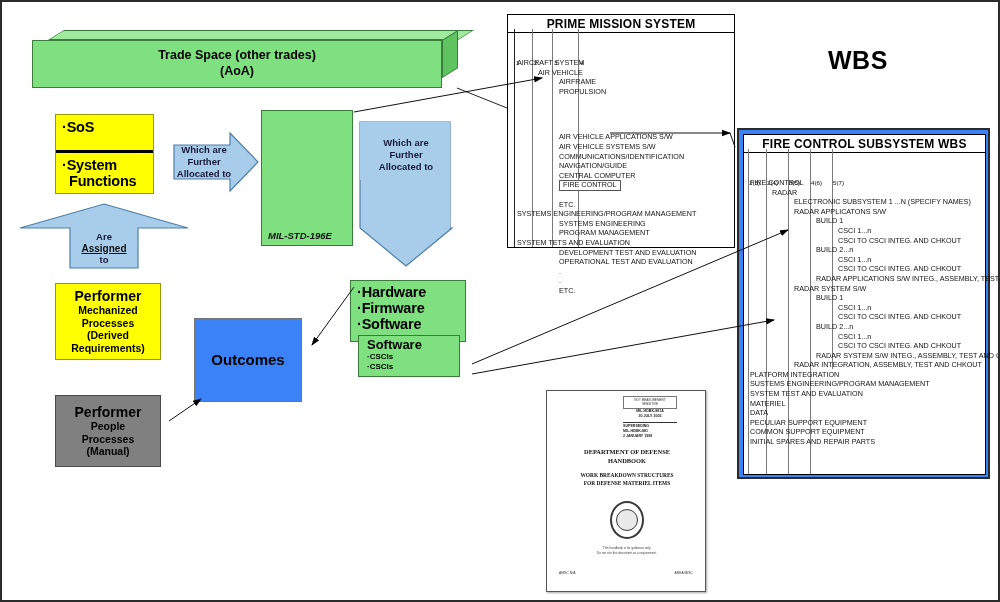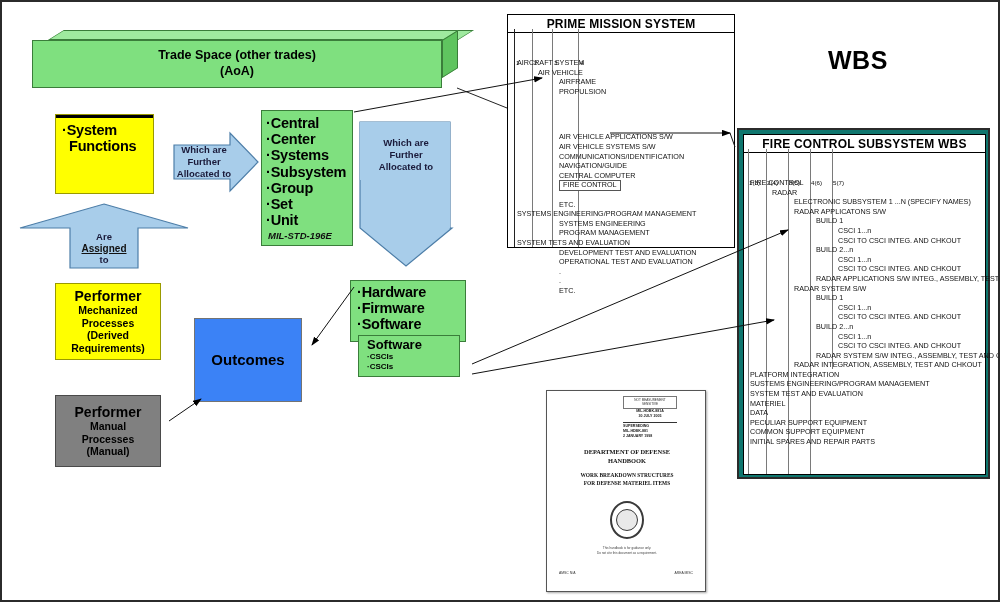--- a/index.html
+++ b/index.html
@@ -34,21 +34,21 @@
 
   .hdr-b{font-weight:bold;font-size:14px;color:#000;text-align:center;line-height:1.1;}
   .sub-s{font-weight:bold;font-size:10.5px;color:#000;text-align:center;line-height:1.18;}
   .arrowtxt{font-weight:bold;font-size:9.5px;color:#1a1a3a;text-align:center;line-height:1.25;}
 
   
   .wbs-title{font-weight:bold;font-size:25px;color:#000;letter-spacing:.5px;}
 
   
   .panel{background:#fff;border:1px solid #000;}
-  .panel-outer{background:#0f766e;border:2px solid #2b2b2b;}
+  .panel-outer{background:#3b82f6;border:2px solid #2b2b2b;}
   .panel-hdr{border-bottom:1px solid #000;text-align:center;font-weight:bold;
              font-size:12px;letter-spacing:.2px;padding:2px 0 1px;color:#000;}
   .wbs-list{position:relative;font-size:7.2px;color:#111;line-height:9.6px;}
   .wbs-row{white-space:nowrap;height:9.6px;}
   .colnum{position:absolute;font-size:6.2px;color:#111;}
   .vline{position:absolute;width:1px;background:#7a7a7a;}
   .vline-dark{position:absolute;width:1px;background:#222;}
 
   
   .doc{background:#ffffff;border:1px solid #555;box-shadow:1px 1px 2px rgba(0,0,0,.35);}
@@ -75,20 +75,23 @@
   <div class="abs" style="left:30px;top:28px;width:426px;height:58px;">
     <div class="abs slab-top" style="left:16px;top:0;width:410px;height:10px;transform:skewX(-58deg);transform-origin:bottom left;"></div>
     <div class="abs slab-side" style="left:410px;top:10px;width:16px;height:38px;transform:skewY(-32deg);transform-origin:top left;"></div>
     <div class="abs slab-face slab-text" style="left:0;top:10px;width:410px;height:48px;">
       <div>Trade Space (other trades)</div>
       <div>(AoA)</div>
     </div>
   </div>
 
   <div class="abs ybox col" style="left:53px;top:112px;width:99px;height:80px;">
+    <div class="yrow" style="height:31px;">
+      <div class="bullet-line">·SoS</div>
+    </div>
     <div class="divider"></div>
     <div class="yrow">
       <div class="bullet-line">·System</div>
       <div class="bullet-line" style="padding-left:7px;">Functions</div>
     </div>
   </div>
 
   <div class="abs" style="left:16px;top:200px;width:172px;height:68px;">
     <svg width="172" height="68" viewBox="0 0 172 68">
       <polygon points="86,2 170,26 120,26 120,66 52,66 52,26 2,26" fill="#A8CDEA" stroke="#4d7ea8" stroke-width="1.2"></polygon>
@@ -103,50 +106,41 @@
   <div class="abs ybox col ctr" style="left:53px;top:281px;width:106px;height:77px;padding:3px 0;">
     <div class="hdr-b">Performer</div>
     <div class="sub-s">Mechanized</div>
     <div class="sub-s">Processes</div>
     <div class="sub-s">(Derived</div>
     <div class="sub-s">Requirements)</div>
   </div>
 
   <div class="abs gbox col ctr" style="left:53px;top:393px;width:106px;height:72px;padding:3px 0;">
     <div class="hdr-b">Performer</div>
-    <div class="sub-s">Manual</div>
+    <div class="sub-s">People</div>
     <div class="sub-s">Processes</div>
     <div class="sub-s">(Manual)</div>
   </div>
 
   <div class="abs gbox2 ctr" style="left:192px;top:316px;width:108px;height:84px;">
     <div class="hdr-b" style="font-size:15px;">Outcomes</div>
   </div>
 
   <div class="abs" style="left:170px;top:129px;width:88px;height:62px;">
     <svg width="88" height="62" viewBox="0 0 88 62">
       <polygon points="2,14 58,14 58,2 86,31 58,60 58,48 2,48" fill="#A8CDEA" stroke="#4d7ea8" stroke-width="1.2"></polygon>
     </svg>
     <div class="abs col ctr" style="left:4px;top:12px;width:56px;height:38px;">
       <div class="arrowtxt">Which are</div>
       <div class="arrowtxt">Further</div>
       <div class="arrowtxt">Allocated to</div>
     </div>
   </div>
 
   <div class="abs gnbox" style="left:259px;top:108px;width:92px;height:136px;padding:4px 0 0 4px;">
-    <div id="milstd-items">
-        <div class="bullet-line">·Central</div>
-        <div class="bullet-line">·Center</div>
-        <div class="bullet-line">·Systems</div>
-        <div class="bullet-line">·Subsystem</div>
-        <div class="bullet-line">·Group</div>
-        <div class="bullet-line">·Set</div>
-        <div class="bullet-line">·Unit</div>
-      </div>
     <div style="position:absolute;left:6px;bottom:4px;font-style:italic;font-weight:bold;font-size:9.5px;color:#111;">MIL-STD-196E</div>
   </div>
 
   <div class="abs" style="left:356px;top:118px;width:96px;height:148px;">
     <svg width="96" height="148" viewBox="0 0 96 148">
       <polygon points="2,2 92,2 92,108 94,108 48,146 2,108 2,108 2,2" fill="#A8CDEA" stroke="#4d7ea8" stroke-width="1.2"></polygon>
       <polygon points="2,2 92,2 92,108 70,108 70,60 2,60" fill="#A8CDEA" stroke="none"></polygon>
     </svg>
     <div class="abs col ctr" style="left:6px;top:12px;width:84px;height:46px;">
       <div class="arrowtxt">Which are</div>

